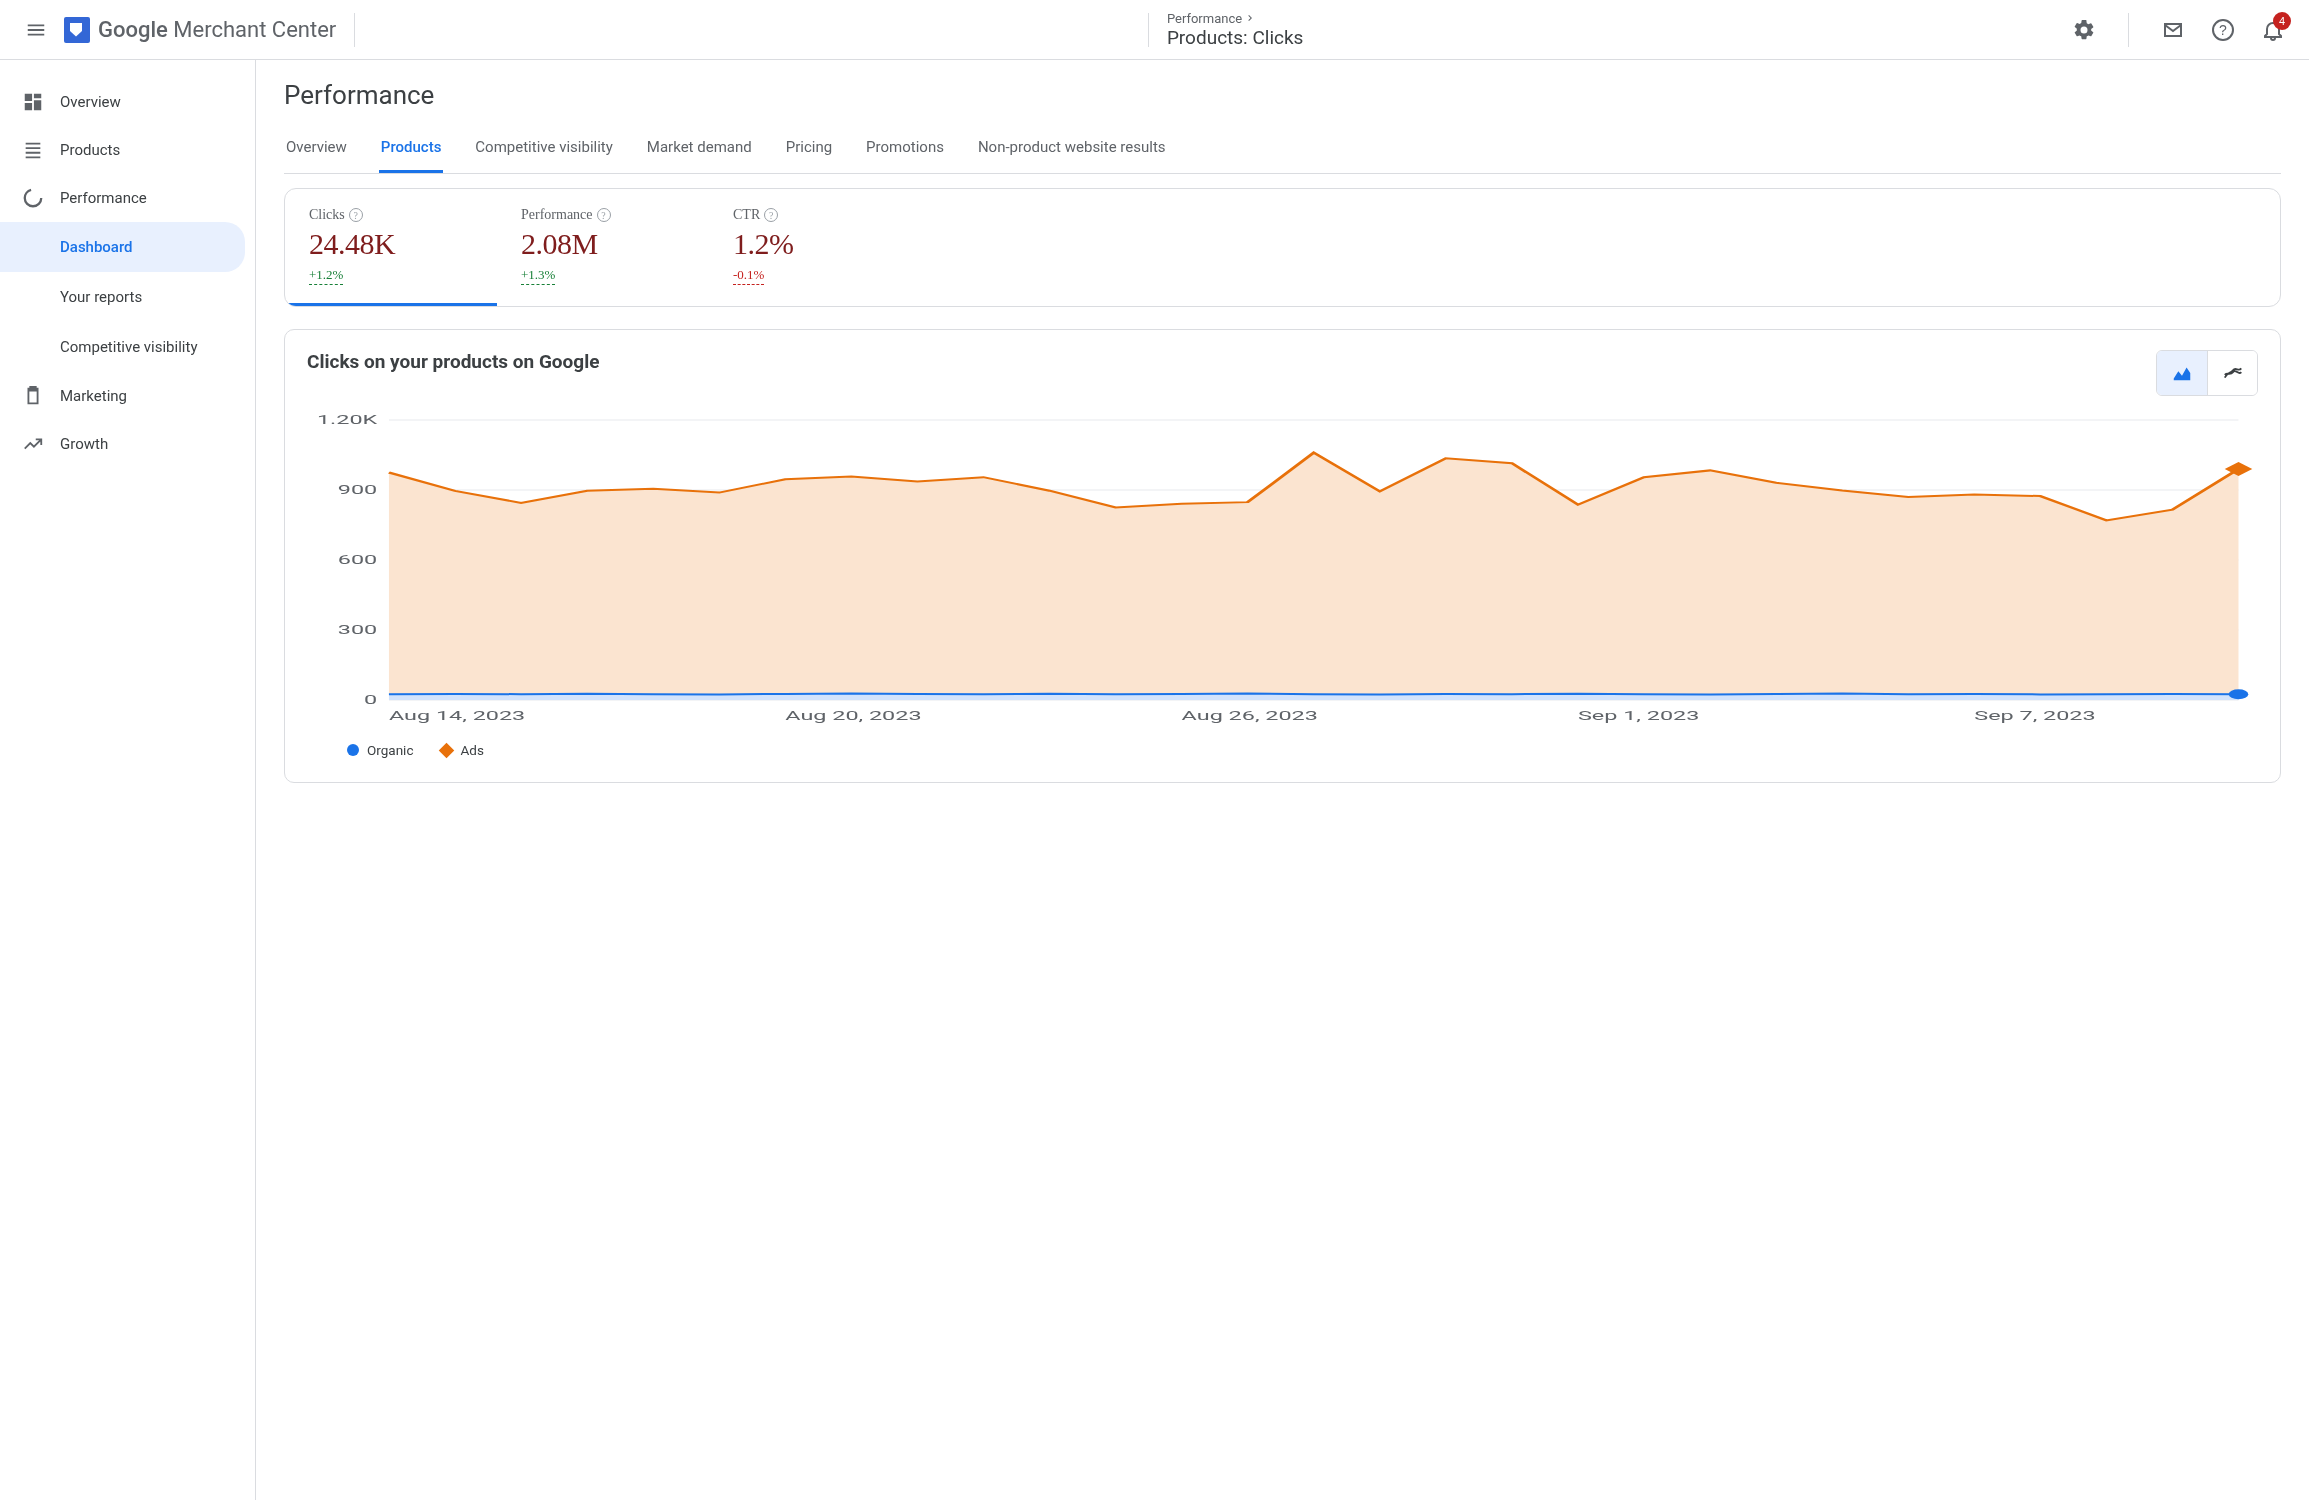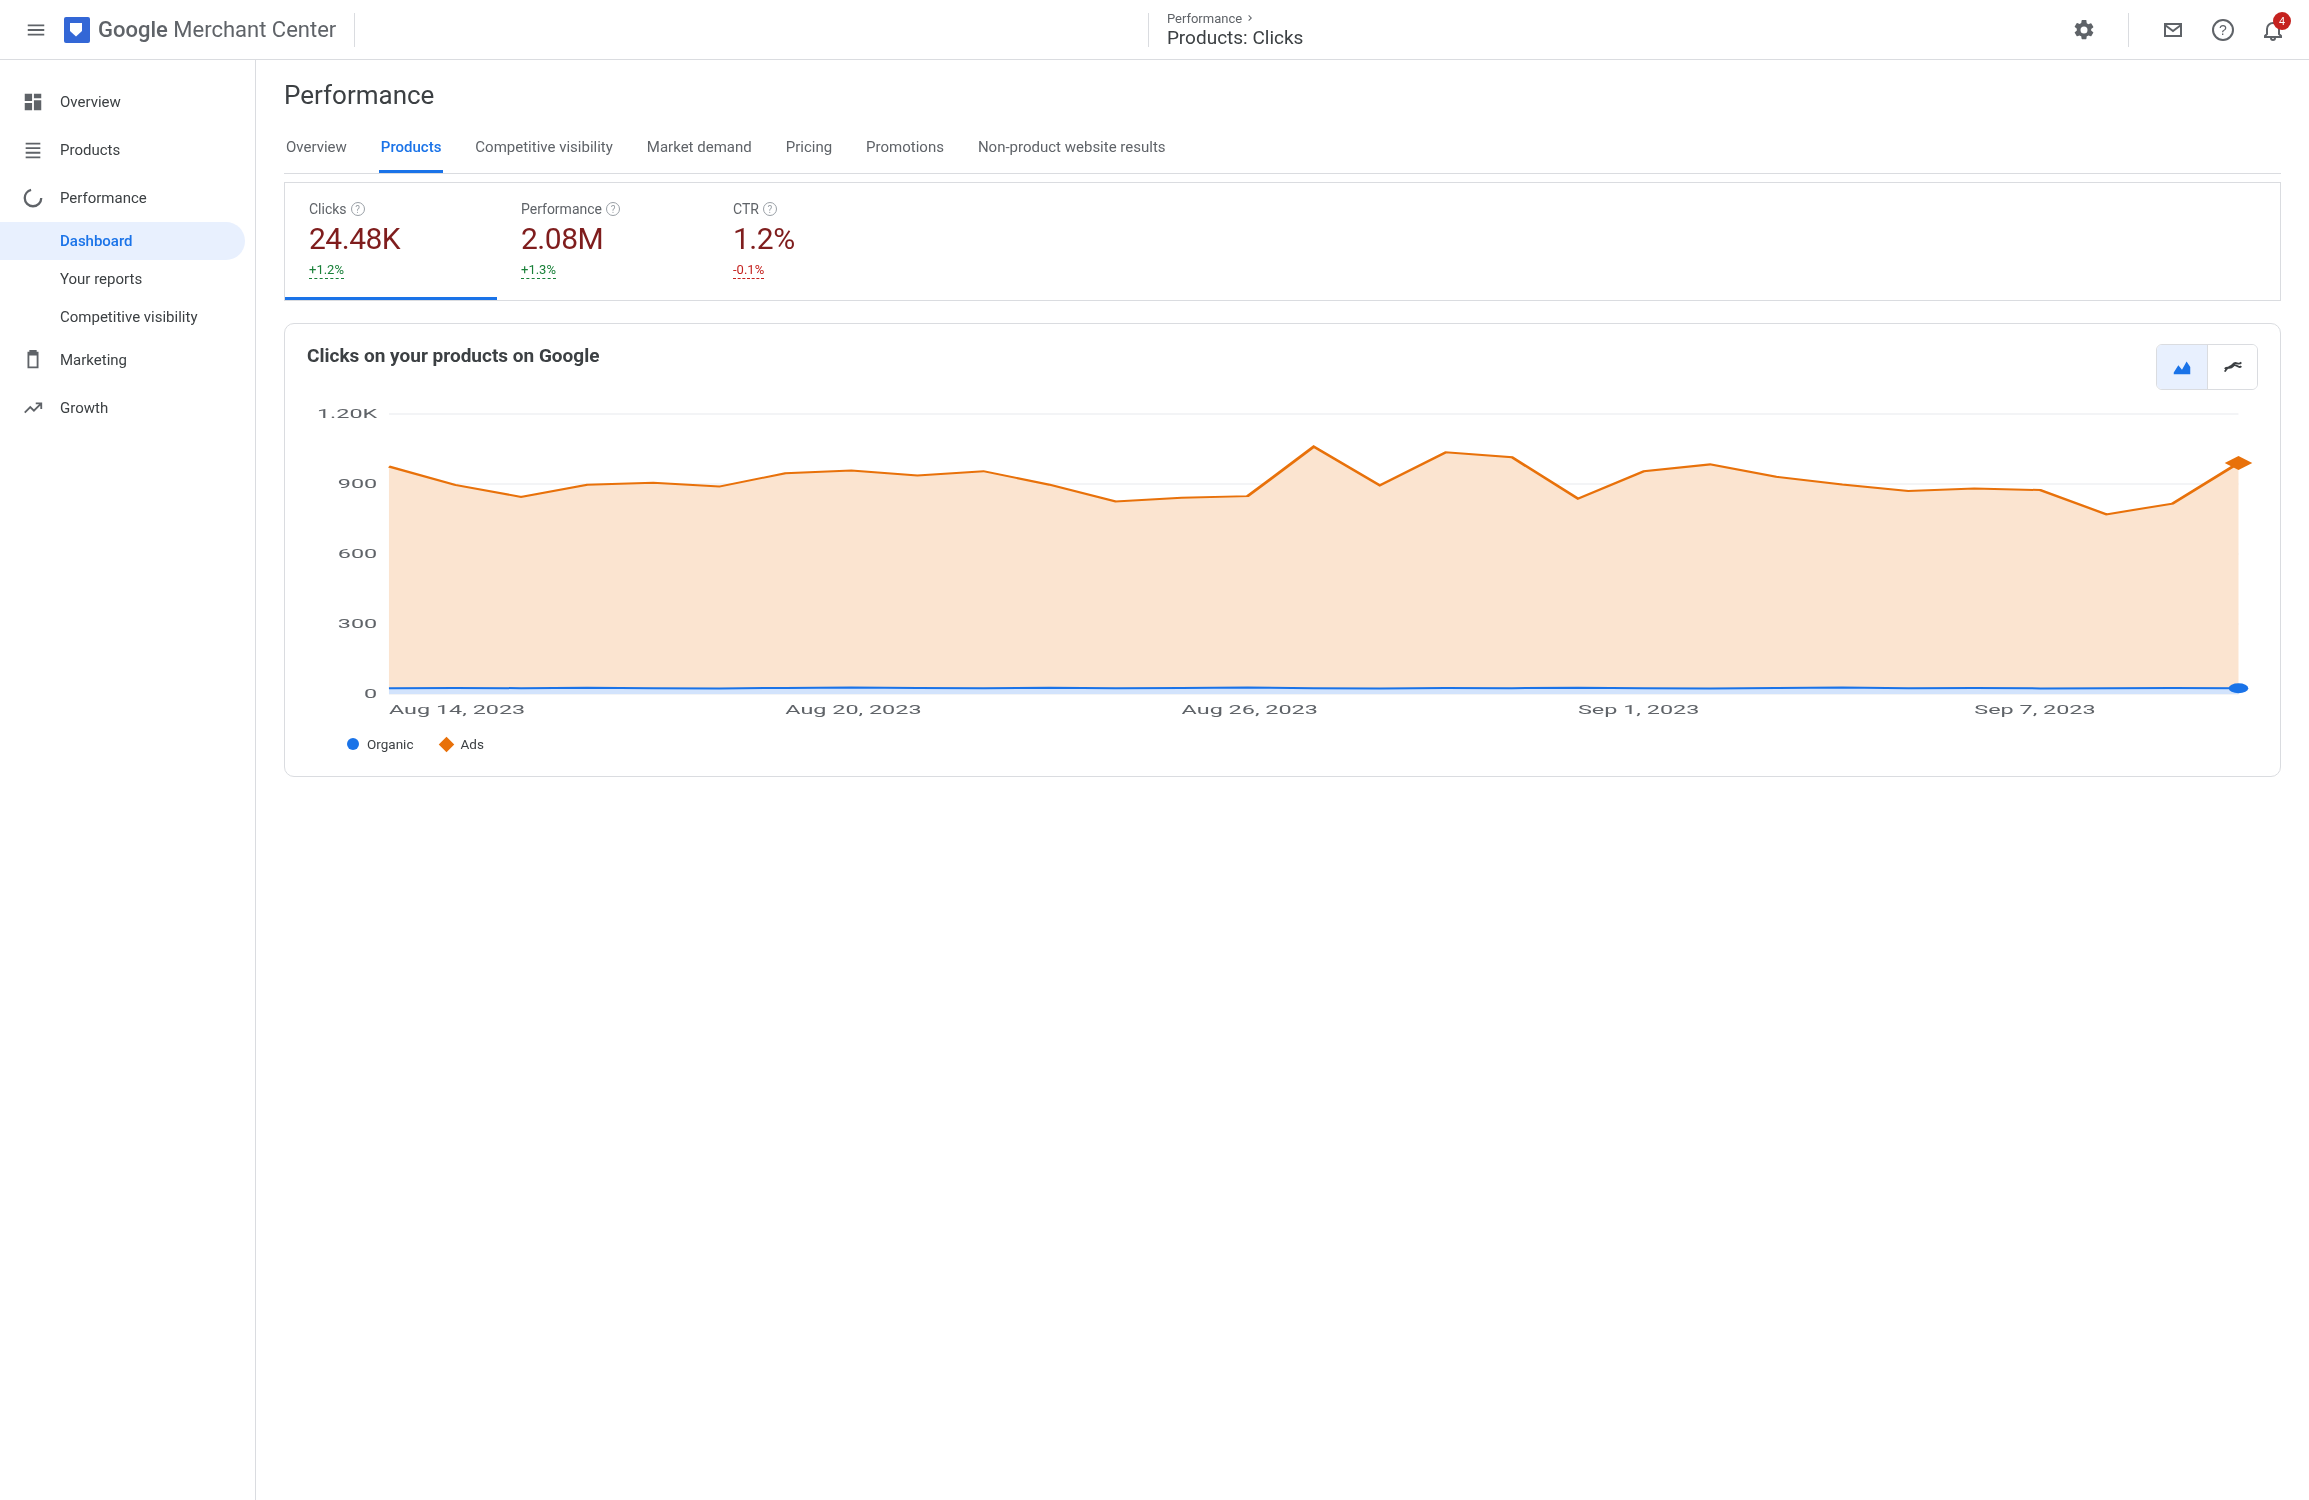--- a/index.html
+++ b/index.html
@@ -22,40 +22,40 @@
     .icon-btn { width:48px; height:48px; display:flex; align-items:center; justify-content:center; border:none; background:none; cursor:pointer; color:#5f6368; position:relative; }
     .notif-badge { position:absolute; top:6px; right:6px; background:#c5221f; color:#fff; font-size:11px; font-weight:500; border-radius:10px; min-width:18px; height:18px; line-height:18px; text-align:center; }
     
     
     .body-wrap { display:flex; min-height:calc(100vh - 60px); }
     
     
     .sidebar { width:256px; border-right:1px solid #dadce0; padding-top:18px; }
     .nav-item { display:flex; align-items:center; gap:16px; height:48px; padding-left:22px; font-size:15px; color:#3c4043; cursor:pointer; }
     .nav-item svg { width:22px; height:22px; color:#5f6368; flex-shrink:0; }
-    .nav-sub { display:flex; align-items:center; height:38px; padding-left:60px; font-size:15px; color:#3c4043; cursor:pointer; border-radius: 0 20px 20px 0; margin-right:10px; }
+    .nav-sub { display:flex; align-items:center; height:50px; padding-left:60px; font-size:15px; color:#3c4043; cursor:pointer; border-radius: 0 20px 20px 0; margin-right:10px; }
     .nav-sub.active { background:#e8f0fe; color:#1a73e8; font-weight:500; }
     
     
     .main { flex:1; padding: 20px 28px; }
     .page-title { font-size:26px; font-weight:400; color:#3c4043; margin-bottom:18px; }
     
     
     .tabbar { display:flex; gap:30px; border-bottom:1px solid #dadce0; }
     .tab { padding: 10px 2px 14px; font-size:15px; color:#5f6368; cursor:pointer; border-bottom: 3px solid transparent; }
     .tab.active { color:#1a73e8; border-bottom-color:#1a73e8; font-weight:500; }
     
     
     .filter-row { display:flex; align-items:center; gap:12px; padding:10px 6px; border-bottom:1px solid #dadce0; }
     .filter-icon { color:#1a73e8; width:24px; height:24px; display:flex; align-items:center; justify-content:center; }
     .chip { border:1px solid #dadce0; border-radius:20px; padding:6px 14px; font-size:13px; color:#5f6368; cursor:pointer; background:#fff;}
     .add-filter { font-size:13px; color:#5f6368; cursor:pointer; }
     
     
-    .metrics-card { border:1px solid #dadce0; border-radius:0; margin-top:8px; display:flex; overflow:hidden; }
+    .metrics-card { border:1px solid #dadce0; border-radius:12px; margin-top:14px; display:flex; overflow:hidden;font-family:Liberation Serif, serif; }
     .metric { flex:0 0 212px; padding:18px 24px; cursor:pointer; }
     .metric.active { border-bottom: 3px solid #1a73e8; }
     .metric-label { font-size:14px; color:#5f6368; display:flex; align-items:center; gap:4px; }
     .metric-label .help { width:14px; height:14px; border:1.2px solid #9aa0a6; border-radius:50%; display:inline-flex; align-items:center; justify-content:center; font-size:10px; color:#9aa0a6;}
     .metric-value { font-size:30px; color:#7f1d1d; margin-top:4px; letter-spacing:-0.5px;}
     .metric-delta { font-size:13px; margin-top:6px; border-bottom:1px dashed; display:inline-block; padding-bottom:1px;}
     .delta-pos { color:#188038; border-bottom-color:#188038; }
     .delta-neg { color:#c5221f; border-bottom-color:#c5221f; }
     
     

